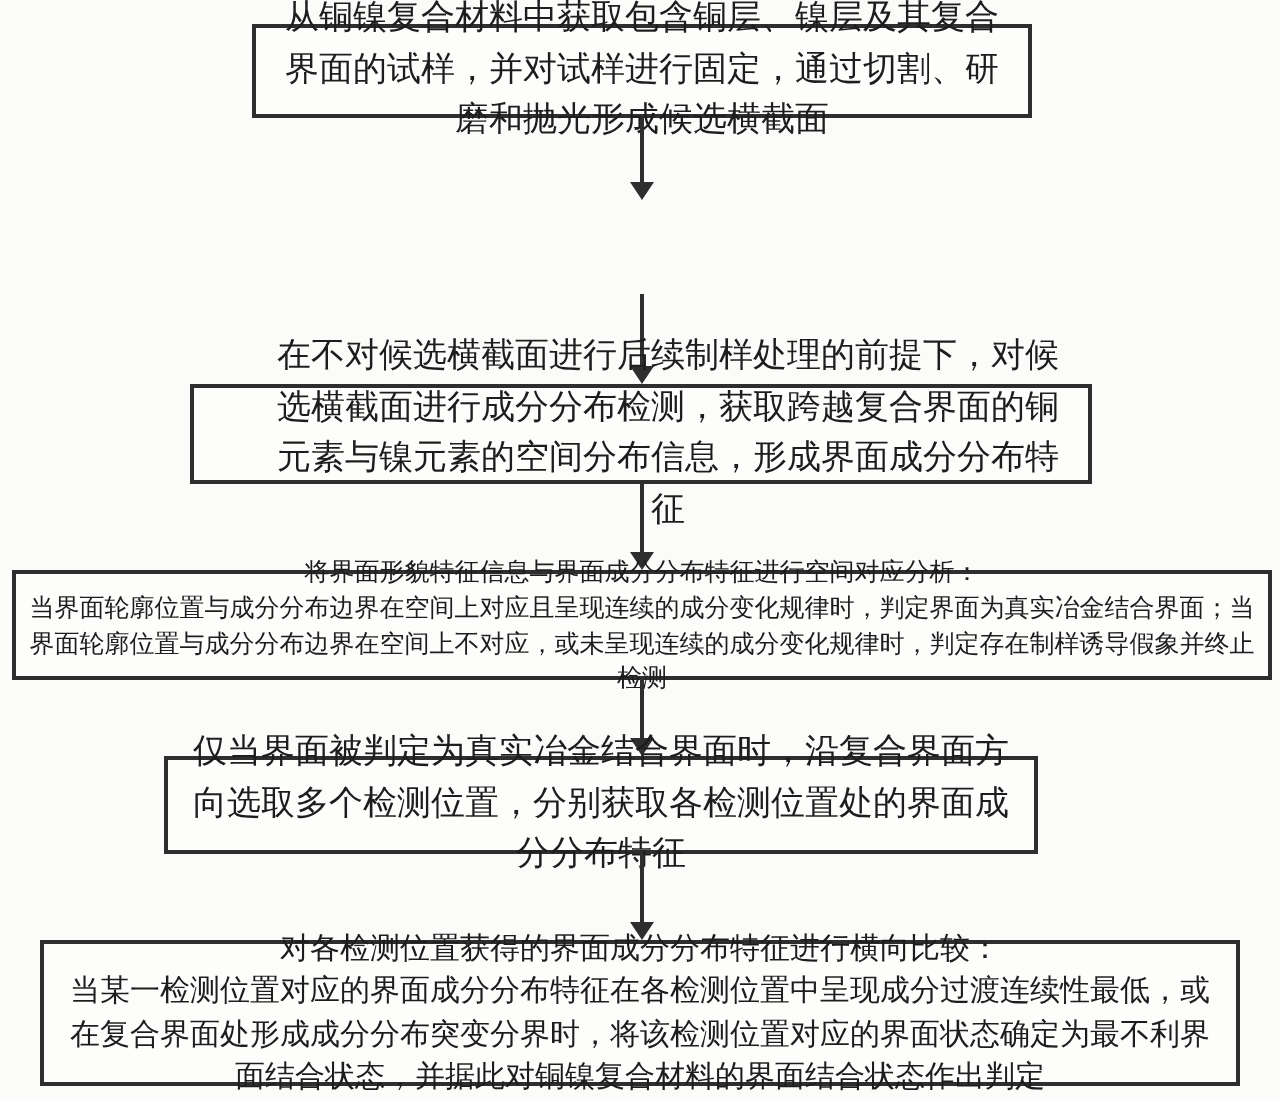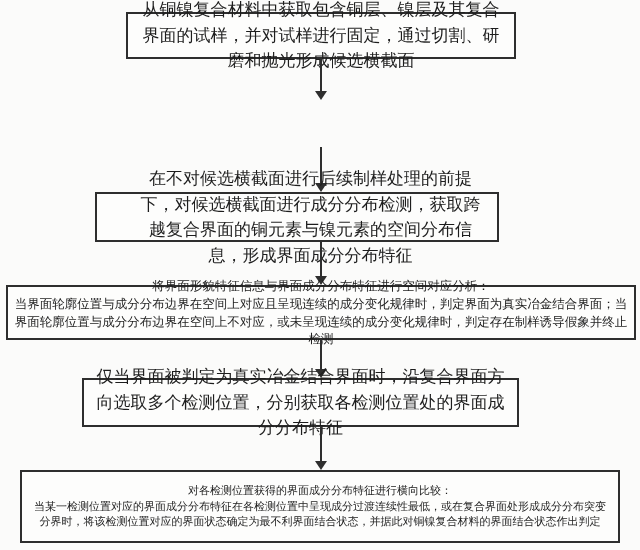--- a/index.html
+++ b/index.html
@@ -25,24 +25,24 @@
     align-items: center;
     justify-content: center;
     text-align: center;
     font-size: 17px;
     line-height: 1.5;
     padding: 3px 10px;
     white-space: pre-line;
   }
   #box-1 { left: 126px; top: 12px;  width: 390px; height: 47px; }
   #box-2 { left: 117px; top: 100px; width: 407px; height: 47px; }
-  #box-3 { left: 95px;  top: 192px; width: 404px; height: 50px; padding-left: 37px; }
+  #box-3 { left: 95px;  top: 192px; width: 451px; height: 50px; padding-left: 37px; }
   #box-4 { left: 6px;   top: 285px; width: 630px; height: 55px; font-size: 12.5px; line-height: 1.42; padding: 2px 6px; }
   #box-5 { left: 82px;  top: 378px; width: 437px; height: 49px; }
-  #box-6 { left: 20px;  top: 470px; width: 600px; height: 73px; font-size: 11px; line-height: 1.42; padding: 2px 8px; }
+  #box-6 { left: 20px;  top: 470px; width: 600px; height: 73px; font-size: 15px; line-height: 1.42; padding: 2px 8px; }
 
   .flow-arrow {
     position: absolute;
     left: 320px;
     width: 2px;
     background: #2e2e2e;
   }
   .flow-arrow::after {
     content: "";
     position: absolute;

